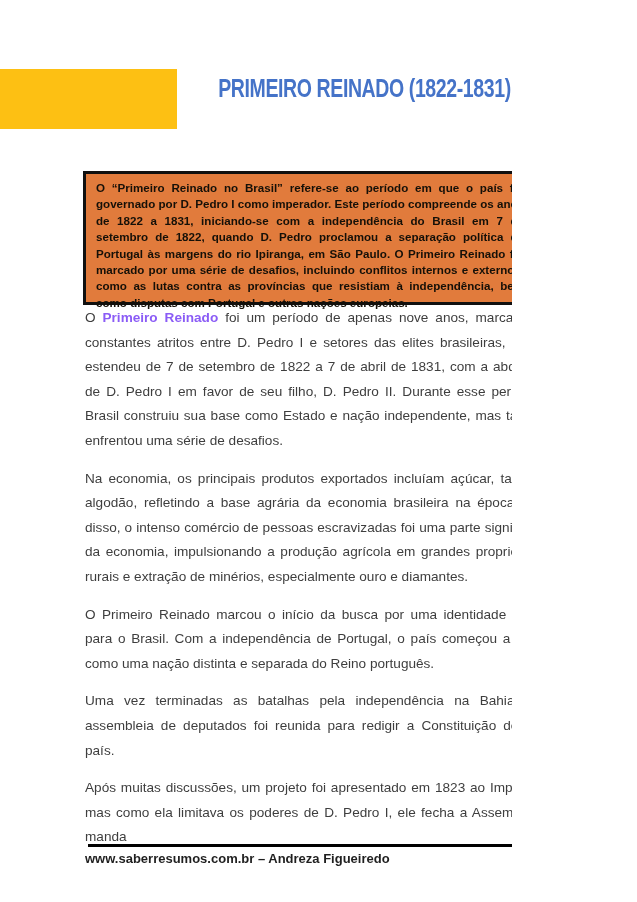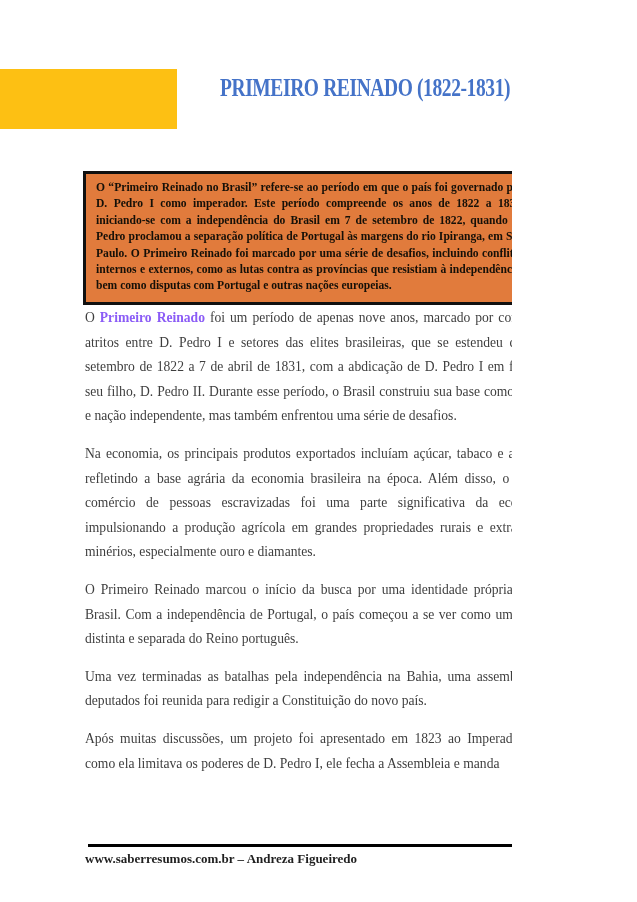--- a/index.html
+++ b/index.html
@@ -6,21 +6,21 @@
     margin: 0;
     padding: 0;
     background: #ffffff;
   }
   .page {
     position: relative;
     width: 512px;
     height: 902px;
     background: #ffffff;
     overflow: hidden;
-    font-family: Liberation Serif, serif;
+    font-family: Liberation Sans, sans-serif;
   }
 
   
   .accent-bar {
     position: absolute;
     left: 0;
     top: 69px;
     width: 177px;
     height: 60px;
     background: var(--accent_yellow, #FDC013);

